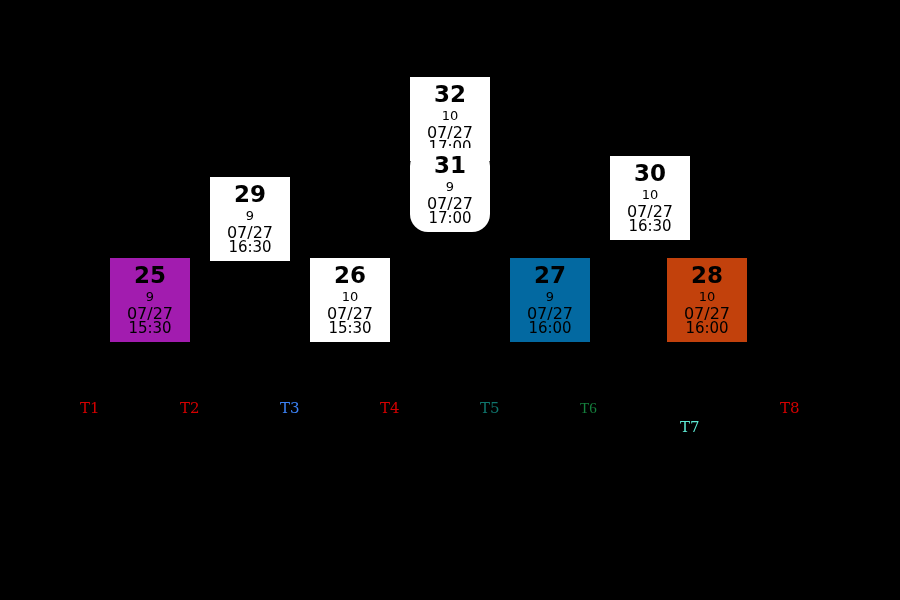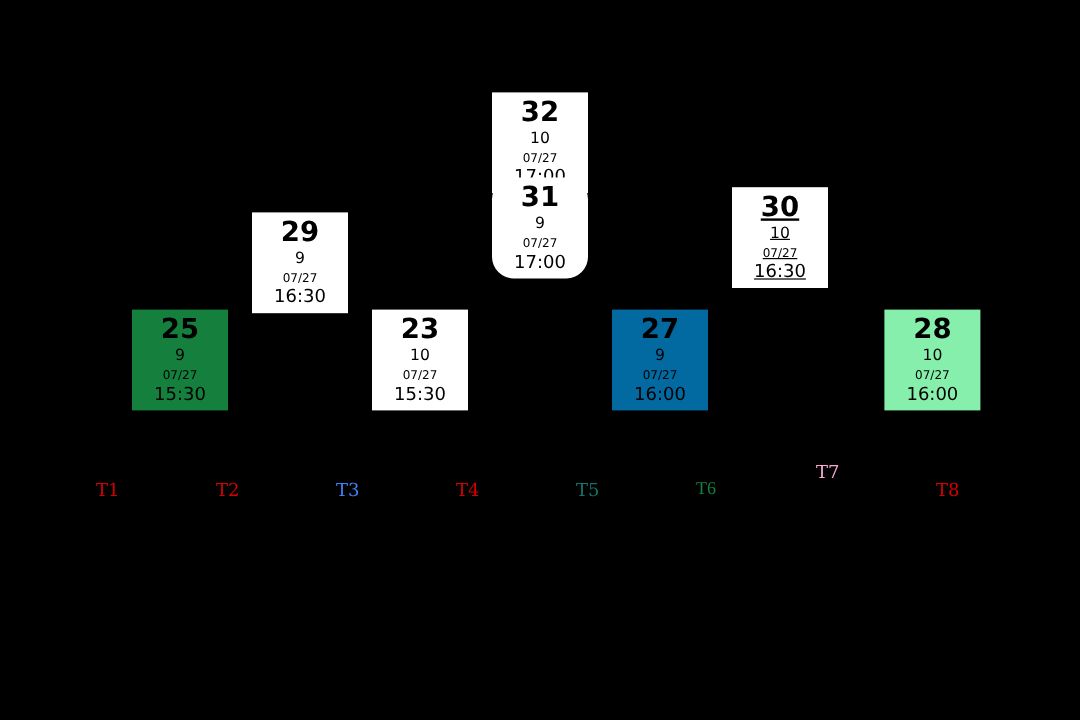--- a/index.html
+++ b/index.html
@@ -42,21 +42,21 @@
   }
   .node-value {
     font-family: "DejaVu Sans", sans-serif;
     font-size: 13px;
     font-weight: normal;
     line-height: 17px;
     color: #000000;
   }
   .node-date {
     font-family: "DejaVu Sans", sans-serif;
-    font-size: 10px;
+    font-size: 16px;
     font-weight: normal;
     line-height: 14px;
     color: #000000;
     margin-top: 2px;
   }
   .node-time {
     font-family: "DejaVu Sans", sans-serif;
     font-size: 15px;
     font-weight: normal;
     line-height: 14px;
@@ -91,54 +91,54 @@
         <div class="node-value">9</div>
         <div class="node-date">07/27</div>
         <div class="node-time">16:30</div>
       </div>
       <div class="node-box" style="left: 410px; top: 148px; background: rgb(255, 255, 255); border-radius: 18px;">
         <div class="node-id">31</div>
         <div class="node-value">9</div>
         <div class="node-date">07/27</div>
         <div class="node-time">17:00</div>
       </div>
-      <div class="node-box" style="left: 610px; top: 156px; background: rgb(255, 255, 255); text-decoration: underline;">
+      <div class="node-box" style="left: 610px; top: 156px; background: rgb(255, 255, 255);">
         <div class="node-id">30</div>
         <div class="node-value">10</div>
         <div class="node-date">07/27</div>
         <div class="node-time">16:30</div>
       </div>
-      <div class="node-box" style="left: 110px; top: 258px; background: #15803d;">
+      <div class="node-box" style="left: 110px; top: 258px; background: #a21caf;">
         <div class="node-id">25</div>
         <div class="node-value">9</div>
         <div class="node-date">07/27</div>
         <div class="node-time">15:30</div>
       </div>
       <div class="node-box" style="left: 310px; top: 258px; background: rgb(255, 255, 255);">
-        <div class="node-id">23</div>
+        <div class="node-id">26</div>
         <div class="node-value">10</div>
         <div class="node-date">07/27</div>
         <div class="node-time">15:30</div>
       </div>
       <div class="node-box" style="left: 510px; top: 258px; background: #0369a1;">
         <div class="node-id">27</div>
         <div class="node-value">9</div>
         <div class="node-date">07/27</div>
         <div class="node-time">16:00</div>
       </div>
-      <div class="node-box" style="left: 737px; top: 258px; background: #86efac;">
+      <div class="node-box" style="left: 667px; top: 258px; background: #c2410c;">
         <div class="node-id">28</div>
         <div class="node-value">10</div>
         <div class="node-date">07/27</div>
         <div class="node-time">16:00</div>
       </div>
     </div>
   <div id="axis-layer">
       <div class="axis-label" style="left: 100px; top: 399px; color: rgb(212, 0, 0);">T1</div>
       <div class="axis-label" style="left: 200px; top: 399px; color: rgb(212, 0, 0);">T2</div>
       <div class="axis-label" style="left: 300px; top: 399px; color: #3b82f6;">T3</div>
       <div class="axis-label" style="left: 400px; top: 399px; color: rgb(212, 0, 0);">T4</div>
       <div class="axis-label" style="left: 500px; top: 399px; color: #0f766e;">T5</div>
       <div class="axis-label" style="left: 600px; top: 399px; color: #15803d; font-family: Liberation Serif, serif;">T6</div>
-      <div class="axis-label" style="left: 700px; top: 384px; color: #f9a8d4;">T7</div>
+      <div class="axis-label" style="left: 700px; top: 418px; color: #5eead4;">T7</div>
       <div class="axis-label" style="left: 800px; top: 399px; color: rgb(212, 0, 0);">T8</div>
     </div>
 </div>
 
 </body></html>

